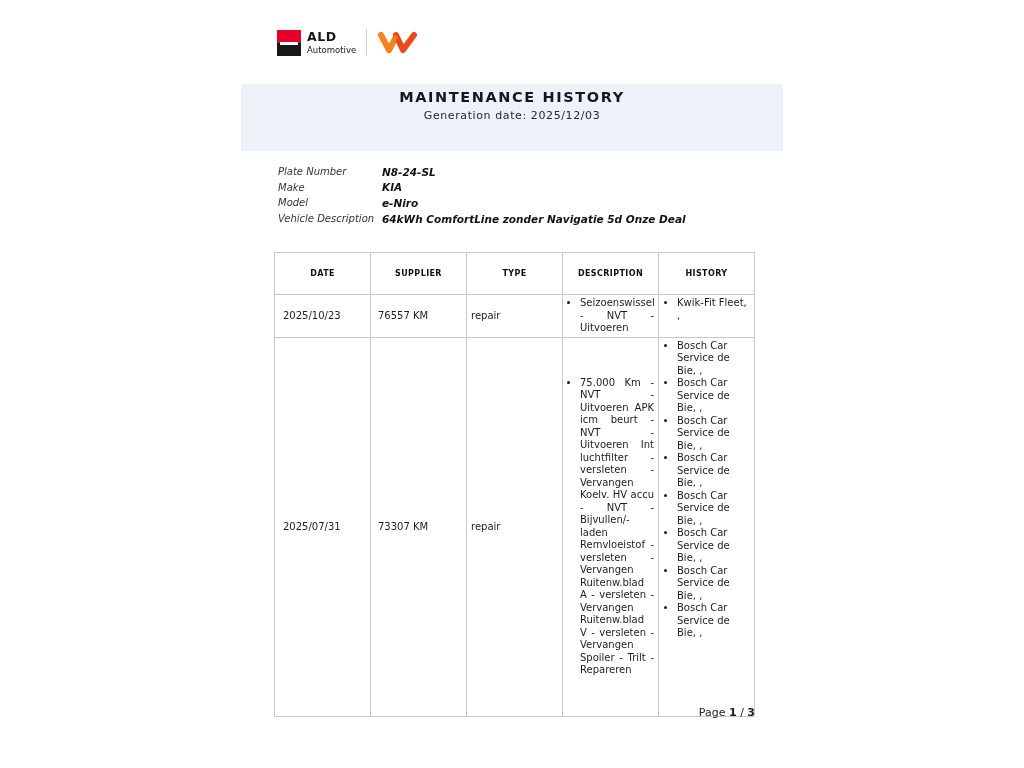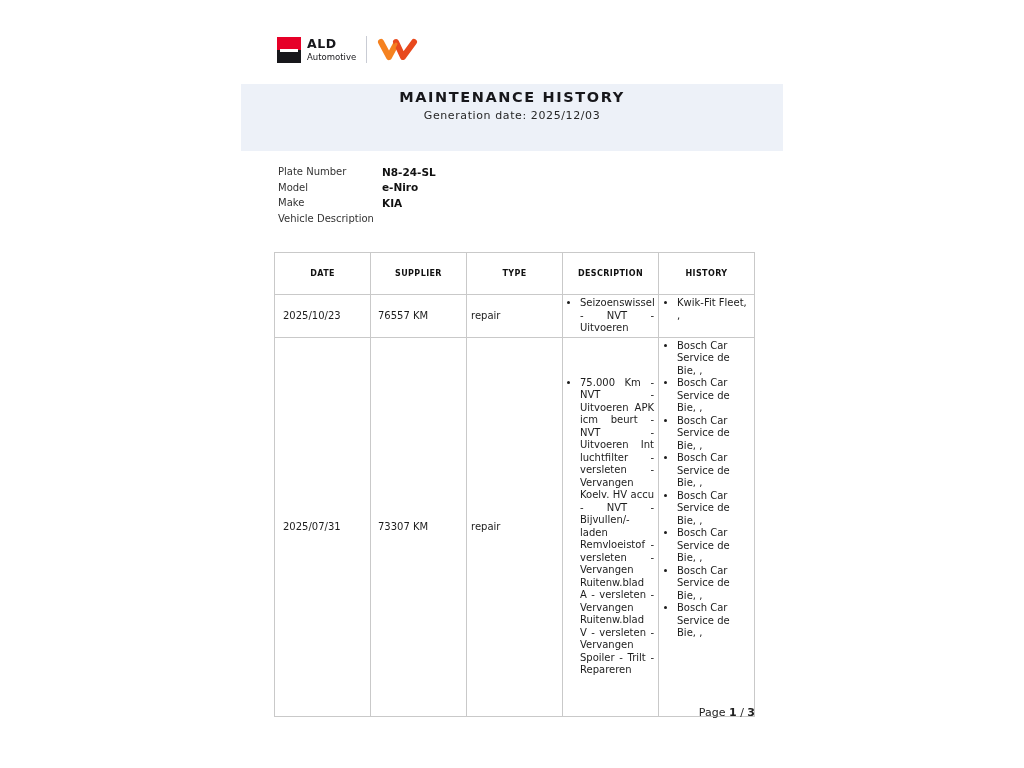--- a/index.html
+++ b/index.html
@@ -1,37 +1,37 @@
 <!DOCTYPE html>
 <html><head>
 <meta charset="utf-8">
 <style>
   html,body{margin:0;padding:0;background:#ffffff;}
   body{width:1024px;height:768px;position:relative;overflow:hidden;
        font-family:"DejaVu Sans","Liberation Sans",sans-serif;color:#1a1a1a;}
 
   
-  .logo-row{position:absolute;left:277px;top:36px;display:flex;align-items:center;}
+  .logo-row{position:absolute;left:277px;top:29px;display:flex;align-items:center;}
   .ald-mark{width:24px;height:26px;background:linear-gradient(180deg,#e60028 0 50%,#17171b 50% 100%);position:relative;}
   .ald-mark .bar{position:absolute;left:3px;right:3px;top:12px;height:3px;background:#ffffff;}
   .ald-text{margin-left:6px;line-height:1;}
   .ald-name{font-size:12.5px;font-weight:bold;letter-spacing:.5px;color:#17171b;}
   .ald-sub{font-size:8.5px;color:#17171b;margin-top:2px;}
   .logo-divider{width:1px;height:27px;background:#c9ccd4;margin:0 10px 0 10px;}
   .w-logo{width:42px;height:26px;display:block;}
 
   
   .title-band{position:absolute;left:241px;top:84px;width:542px;height:67px;
               background:#edf1f8;text-align:center;box-sizing:border-box;padding-top:5px;}
   .title-band h1{margin:0;font-size:14.5px;font-weight:bold;letter-spacing:1.6px;color:#17171b;}
   .title-band .sub{margin-top:4px;font-size:11px;letter-spacing:.6px;color:#262626;}
 
   
   .vehicle-info{position:absolute;left:278px;top:164px;font-size:10px;}
-  .v-row{display:flex;height:15.6px;align-items:center;}
+  .v-row{display:flex;height:15.6px;align-items:center;font-style:italic;}
   .v-label{width:104px;color:#333333;}
   .v-value{font-weight:bold;font-size:10.5px;color:#111111;}
 
   
   table.maint{position:absolute;left:274px;top:252px;width:481px;
               border-collapse:collapse;table-layout:fixed;font-size:10px;color:#1c1c1c;}
   table.maint th,table.maint td{border:1px solid #c9c9c9;box-sizing:border-box;}
   table.maint th{height:30px;font-size:8px;font-weight:bold;letter-spacing:.4px;
                  text-align:center;color:#111;padding:16px 2px;background:#ffffff;}
   tbody tr:nth-child(1){height:38px;}
@@ -76,29 +76,30 @@
   <h1>MAINTENANCE HISTORY</h1>
   <div class="sub">Generation date: 2025/12/03</div>
 </div>
 
 <div class="vehicle-info">
     <div class="v-row">
       <span class="v-label">Plate Number</span>
       <span class="v-value">N8-24-SL</span>
     </div>
     <div class="v-row">
+      <span class="v-label">Make</span>
+      <span class="v-value">KIA</span>
+    </div>
+    <div class="v-row">
       <span class="v-label">Model</span>
       <span class="v-value">e-Niro</span>
     </div>
     <div class="v-row">
-      <span class="v-label">Make</span>
-      <span class="v-value">KIA</span>
-    </div>
-    <div class="v-row">
       <span class="v-label">Vehicle Description</span>
+      <span class="v-value">64kWh ComfortLine zonder Navigatie 5d Onze Deal</span>
     </div>
   </div>
 
 <table class="maint">
   <thead>
     <tr>
         <th>DATE</th>
         <th>SUPPLIER</th>
         <th>TYPE</th>
         <th>DESCRIPTION</th>

